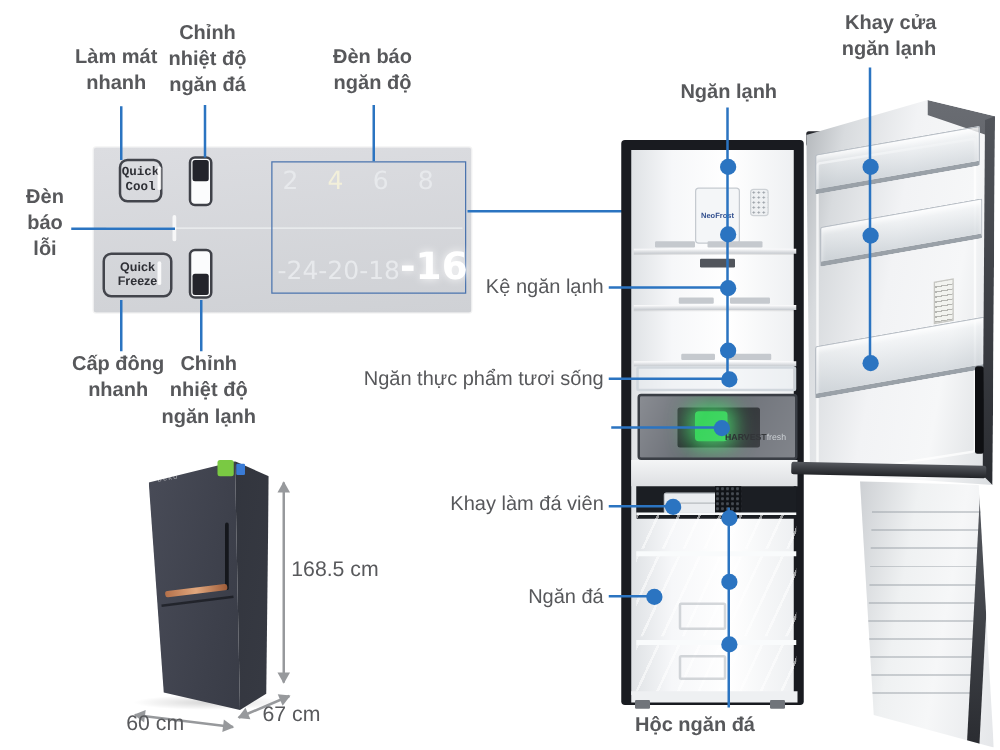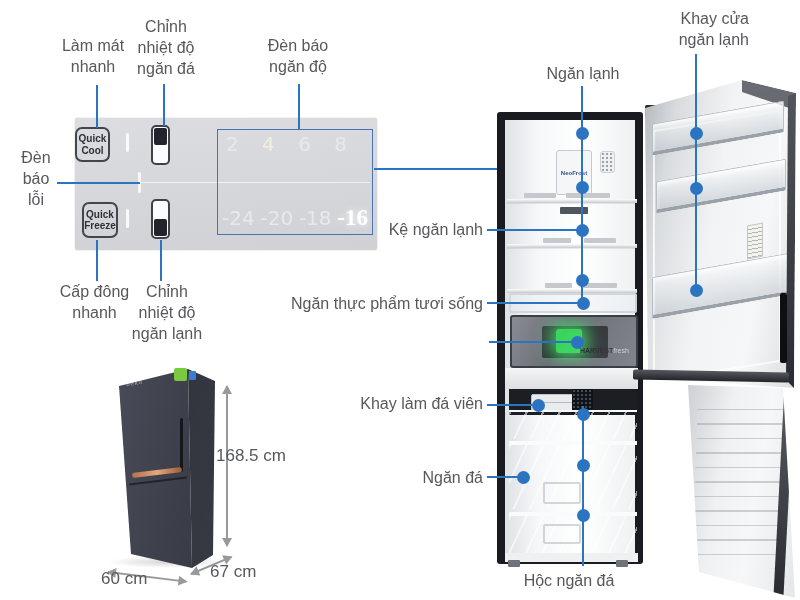--- a/index.html
+++ b/index.html
@@ -1,20 +1,20 @@
 <!DOCTYPE html>
 <html style="--blue: #2b74c1;"><head>
 <meta charset="utf-8">
 <style>
   html,body{margin:0;padding:0;background:#fff;}
   #canvas{position:relative;width:800px;height:600px;background:#fff;overflow:hidden;
           font-family:"Liberation Sans",sans-serif;}
   
   .lbl{position:absolute;font-size:16px;color:#57585b;line-height:1.3;white-space:pre-line;}
-  .ctr{text-align:center;} .rgt{text-align:right;}
+  .ctr{text-align:center;font-weight:bold;} .rgt{text-align:right;}
   .bline{position:absolute;background:var(--blue,#2b74c1);}
   .dot{position:absolute;width:13px;height:13px;border-radius:50%;
        background:var(--blue,#2b74c1);margin:-6.5px 0 0 -6.5px;}
   
   .dim-txt{position:absolute;font-size:17px;color:#58595c;}
   .dimv{position:absolute;width:2px;background:#97999c;}
   .dimv:before,.dimv:after{content:"";position:absolute;left:-4px;
        border-left:5px solid transparent;border-right:5px solid transparent;}
   .dimv:before{top:-1px;border-bottom:9px solid #97999c;}
   .dimv:after{bottom:-1px;border-top:9px solid #97999c;}
@@ -33,21 +33,21 @@
   .toggle{position:absolute;left:76px;width:19px;height:40px;border:2px solid #3f4148;
           border-radius:5px;background:#fbfcfd;box-sizing:border-box;}
   .knob{position:absolute;left:1px;right:1px;height:17px;background:#23242b;border-radius:2px;}
   .midline{position:absolute;left:10px;top:64px;width:285px;height:1px;background:rgba(252,253,254,.65);}
   .errbar{position:absolute;left:63px;top:54px;width:3px;height:21px;background:rgba(255,255,255,.8);border-radius:2px;}
   .display{position:absolute;left:142px;top:11px;width:156px;height:106px;
            border:1px solid #4b74ae;box-sizing:border-box;font-family:"DejaVu Sans",sans-serif;}
   .numrow{position:absolute;left:0;right:0;display:flex;justify-content:space-between;align-items:baseline;}
   .numrow span{color:#e7e9ec;font-size:20px;}
   .numrow .hot-top{color:#f2efda;}
-  .numrow .hot-bot{color:#fff;font-weight:bold;font-size:23px;text-shadow:0 0 7px rgba(255,255,255,.9);font-family:Liberation Serif, serif;}
+  .numrow .hot-bot{color:#fff;font-weight:bold;font-size:30px;text-shadow:0 0 7px rgba(255,255,255,.9);}
   
   .mini{position:absolute;left:110px;top:360px;width:120px;height:215px;}
   .mini>div{position:absolute;}
   .mf-front{left:0;top:0;width:120px;height:215px;
     clip-path:polygon(9px 26px,78px 9px,82px 208px,21px 194px);
     background:linear-gradient(100deg,#4a4d59 0%,#3d404b 55%,#343741 100%);}
   .mf-side{left:0;top:0;width:120px;height:215px;
     clip-path:polygon(78px 9px,105px 21px,103px 195px,82px 208px);
     background:linear-gradient(100deg,#2c2f37,#383b44);}
   .mf-handle{left:22px;top:110px;width:50px;height:5px;border-radius:2px;
@@ -130,28 +130,28 @@
     background:linear-gradient(#595c62,#2a2c31);}
   .hingebar{left:633px;top:371px;width:156px;height:10px;border-radius:2px;transform:rotate(1.2deg);
     background:linear-gradient(#55585e,#222428);}
 </style>
 </head>
 <body>
 
 <div id="canvas">
 
   <div class="panel">
-    <div class="qbtn" style="left:0;top:9px;">Quick Cool</div>
+    <div class="qbtn" style="left:20px;top:9px;font-family:Liberation Mono, monospace;">Quick Cool</div>
     <div class="indbar" style="left:51px;top:15px;"></div>
     <div class="toggle" style="top:7px;">
       <div class="knob" style="top:1px;"></div>
     </div>
     <div class="midline"></div>
     <div class="errbar"></div>
-    <div class="qbtn" style="left:7px;top:84px;width:36px;height:36px;">Quick Freeze</div>
+    <div class="qbtn" style="left:7px;top:84px;width:56px;height:36px;">Quick Freeze</div>
     <div class="indbar" style="left:51px;top:91px;"></div>
     <div class="toggle" style="top:81px;">
       <div class="knob" style="bottom:1px;"></div>
     </div>
     <div class="display">
       <div class="numrow" style="top:2px;padding:0 25px 0 8px;">
         <span>2</span>
         <span class="hot-top">4</span>
         <span>6</span>
         <span>8</span>
@@ -195,21 +195,21 @@
     <div class="mf-side"></div>
     <div class="mf-brand">beko</div>
     <div class="mf-sticker-g"></div>
     <div class="mf-sticker-b"></div>
     <div class="mf-groove"></div>
     <div class="mf-handle"></div>
     <div class="mf-seam"></div>
   </div>
 
   <div class="dimv" style="left:226px;top:386px;height:160px;"></div>
-  <div class="dim-txt" style="left:216px;top:446px;">168.5 cm</div>
+  <div class="dim-txt" style="left:233px;top:446px;">168.5 cm</div>
   <div class="dimh" style="left:108px;top:571px;width:79px;transform:rotate(7deg);"></div>
   <div class="dim-txt" style="left:101px;top:569px;">60 cm</div>
   <div class="dimh" style="left:191px;top:573px;width:44px;transform:rotate(-23deg);"></div>
   <div class="dim-txt" style="left:210px;top:562px;">67 cm</div>
 
   <div class="of cab-frame"></div>
   <div class="of cab-int"></div>
   <div class="of hinge-cap"></div>
 
   <div class="of neofrost">NeoFrost</div>
@@ -270,21 +270,21 @@
     <div class="db-right"></div>
   </div>
 
   <div class="lbl ctr" style="left:645px;top:9px;width:104px;text-align:right;">Khay cửa
 ngăn lạnh</div>
   <div class="lbl ctr" style="left:535px;top:64px;width:96px;">Ngăn lạnh</div>
   <div class="lbl rgt" style="right:317px;top:220px;width:160px;">Kệ ngăn lạnh</div>
   <div class="lbl rgt" style="right:317px;top:294px;width:220px;">Ngăn thực phẩm tươi sống</div>
   <div class="lbl rgt" style="right:317px;top:394px;width:180px;">Khay làm đá viên</div>
   <div class="lbl rgt" style="right:317px;top:468px;width:120px;">Ngăn đá</div>
-  <div class="lbl ctr" style="left:516px;top:571px;width:106px;">Hộc ngăn đá</div>
+  <div class="lbl ctr" style="left:503px;top:571px;width:106px;">Hộc ngăn đá</div>
 
   <div class="bline" style="left:581px;top:86px;width:2px;height:218px;"></div>
   <div class="bline" style="left:487px;top:229px;width:94px;height:2px;"></div>
   <div class="bline" style="left:487px;top:302px;width:95px;height:2px;"></div>
   <div class="bline" style="left:489px;top:341px;width:86px;height:2px;"></div>
   <div class="bline" style="left:487px;top:404px;width:50px;height:2px;"></div>
   <div class="bline" style="left:487px;top:476px;width:35px;height:2px;"></div>
   <div class="bline" style="left:582px;top:406px;width:2px;height:160px;"></div>
   <div class="bline" style="left:695px;top:54px;width:2px;height:237px;"></div>
 

